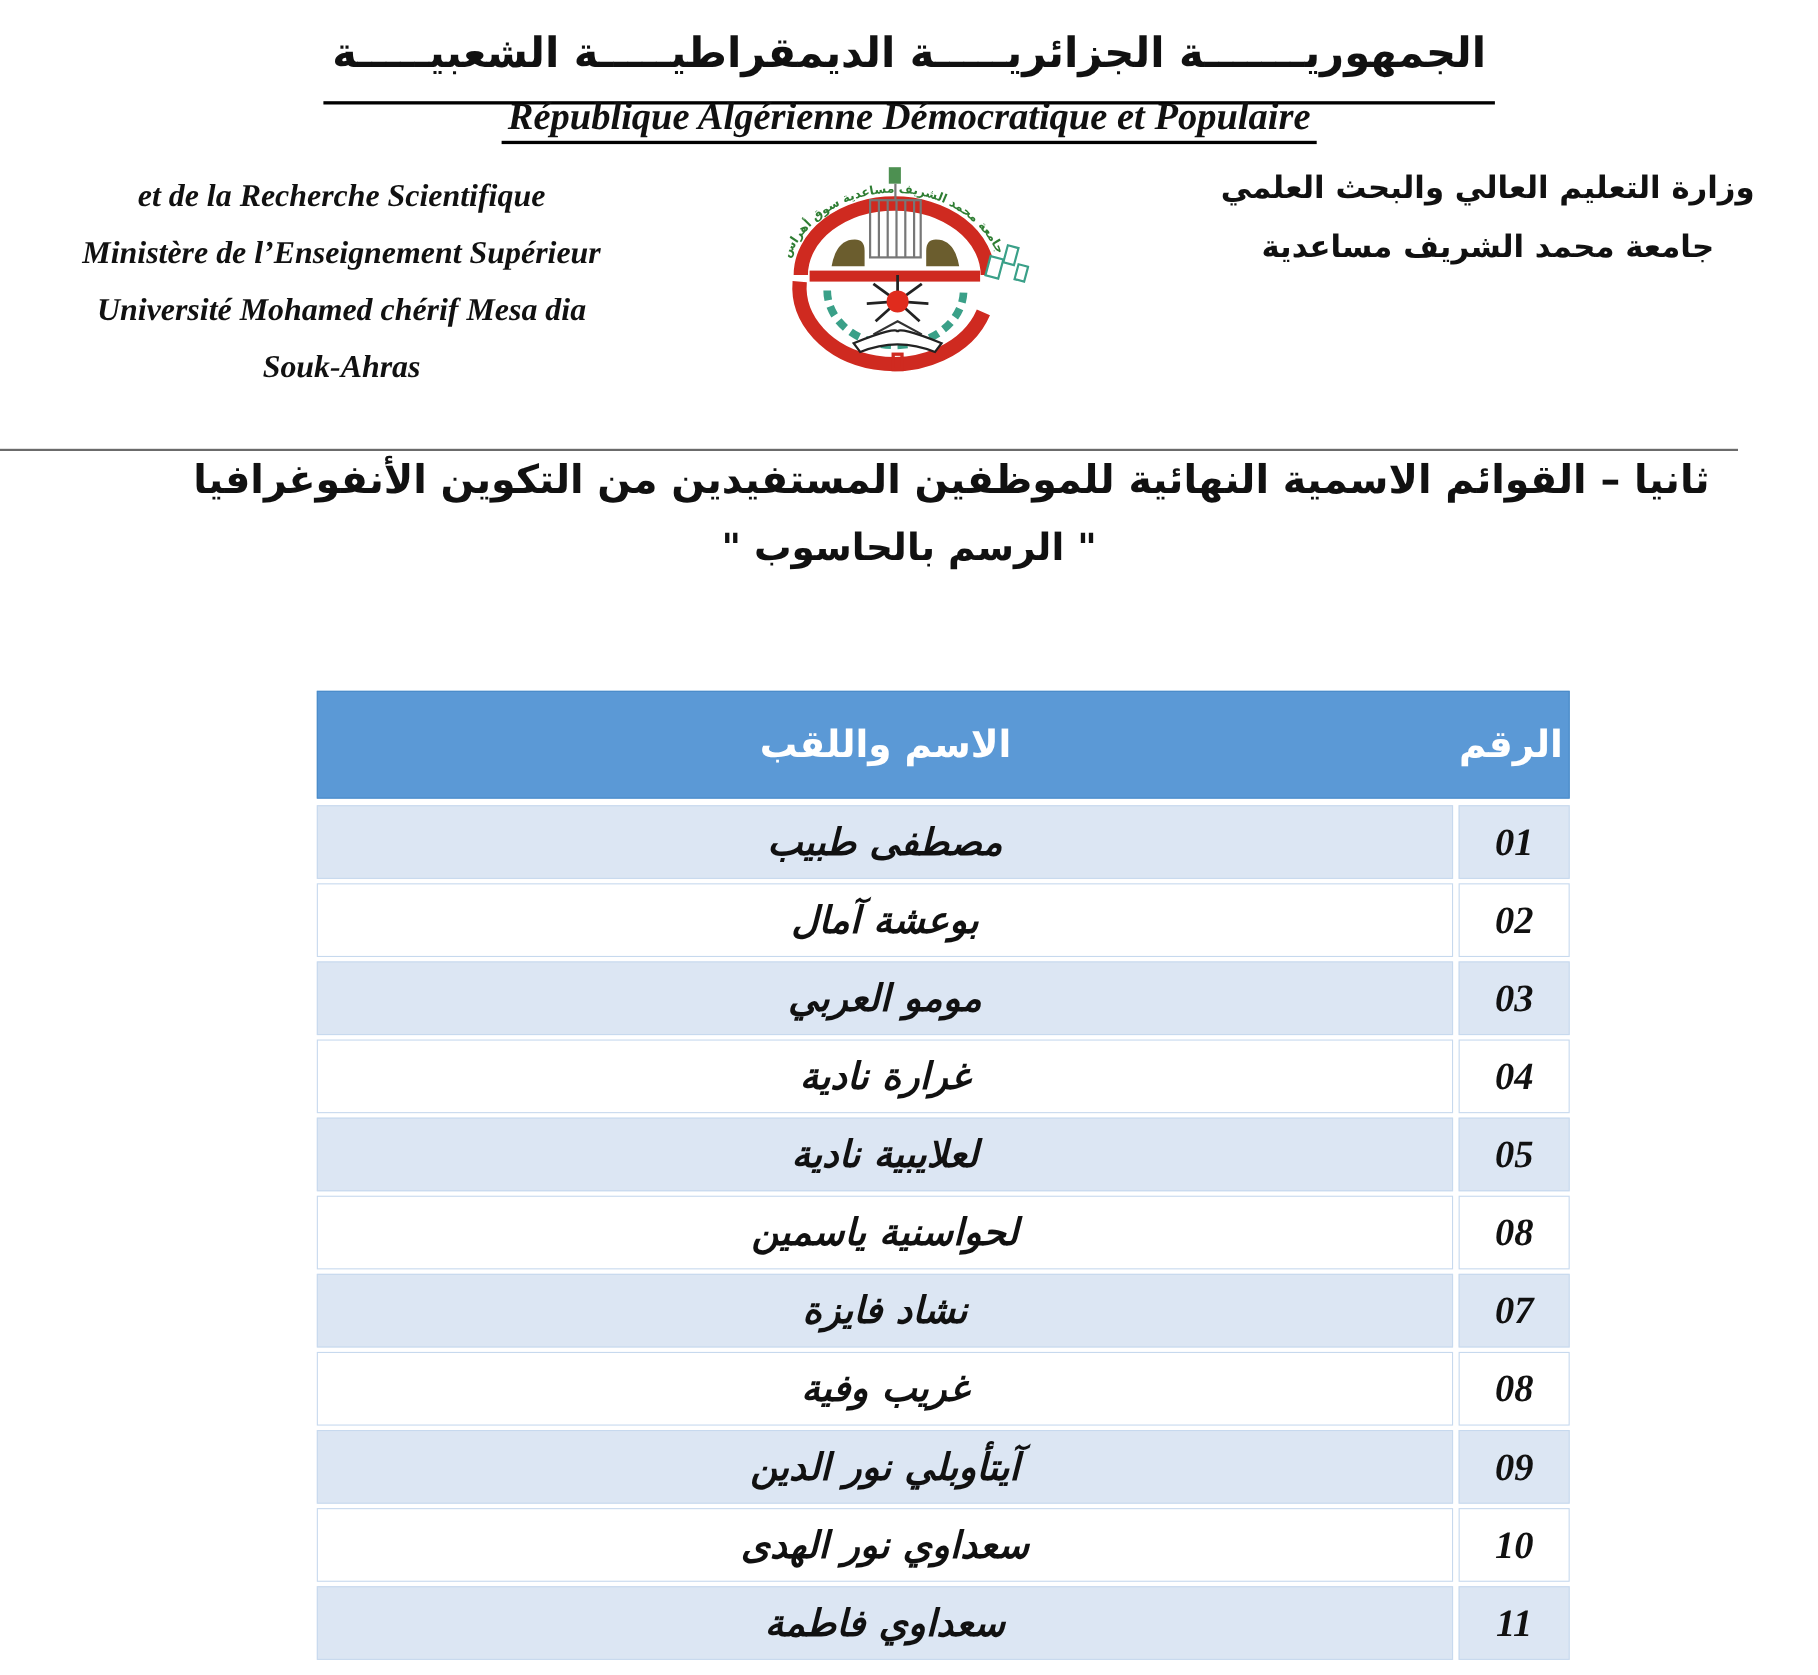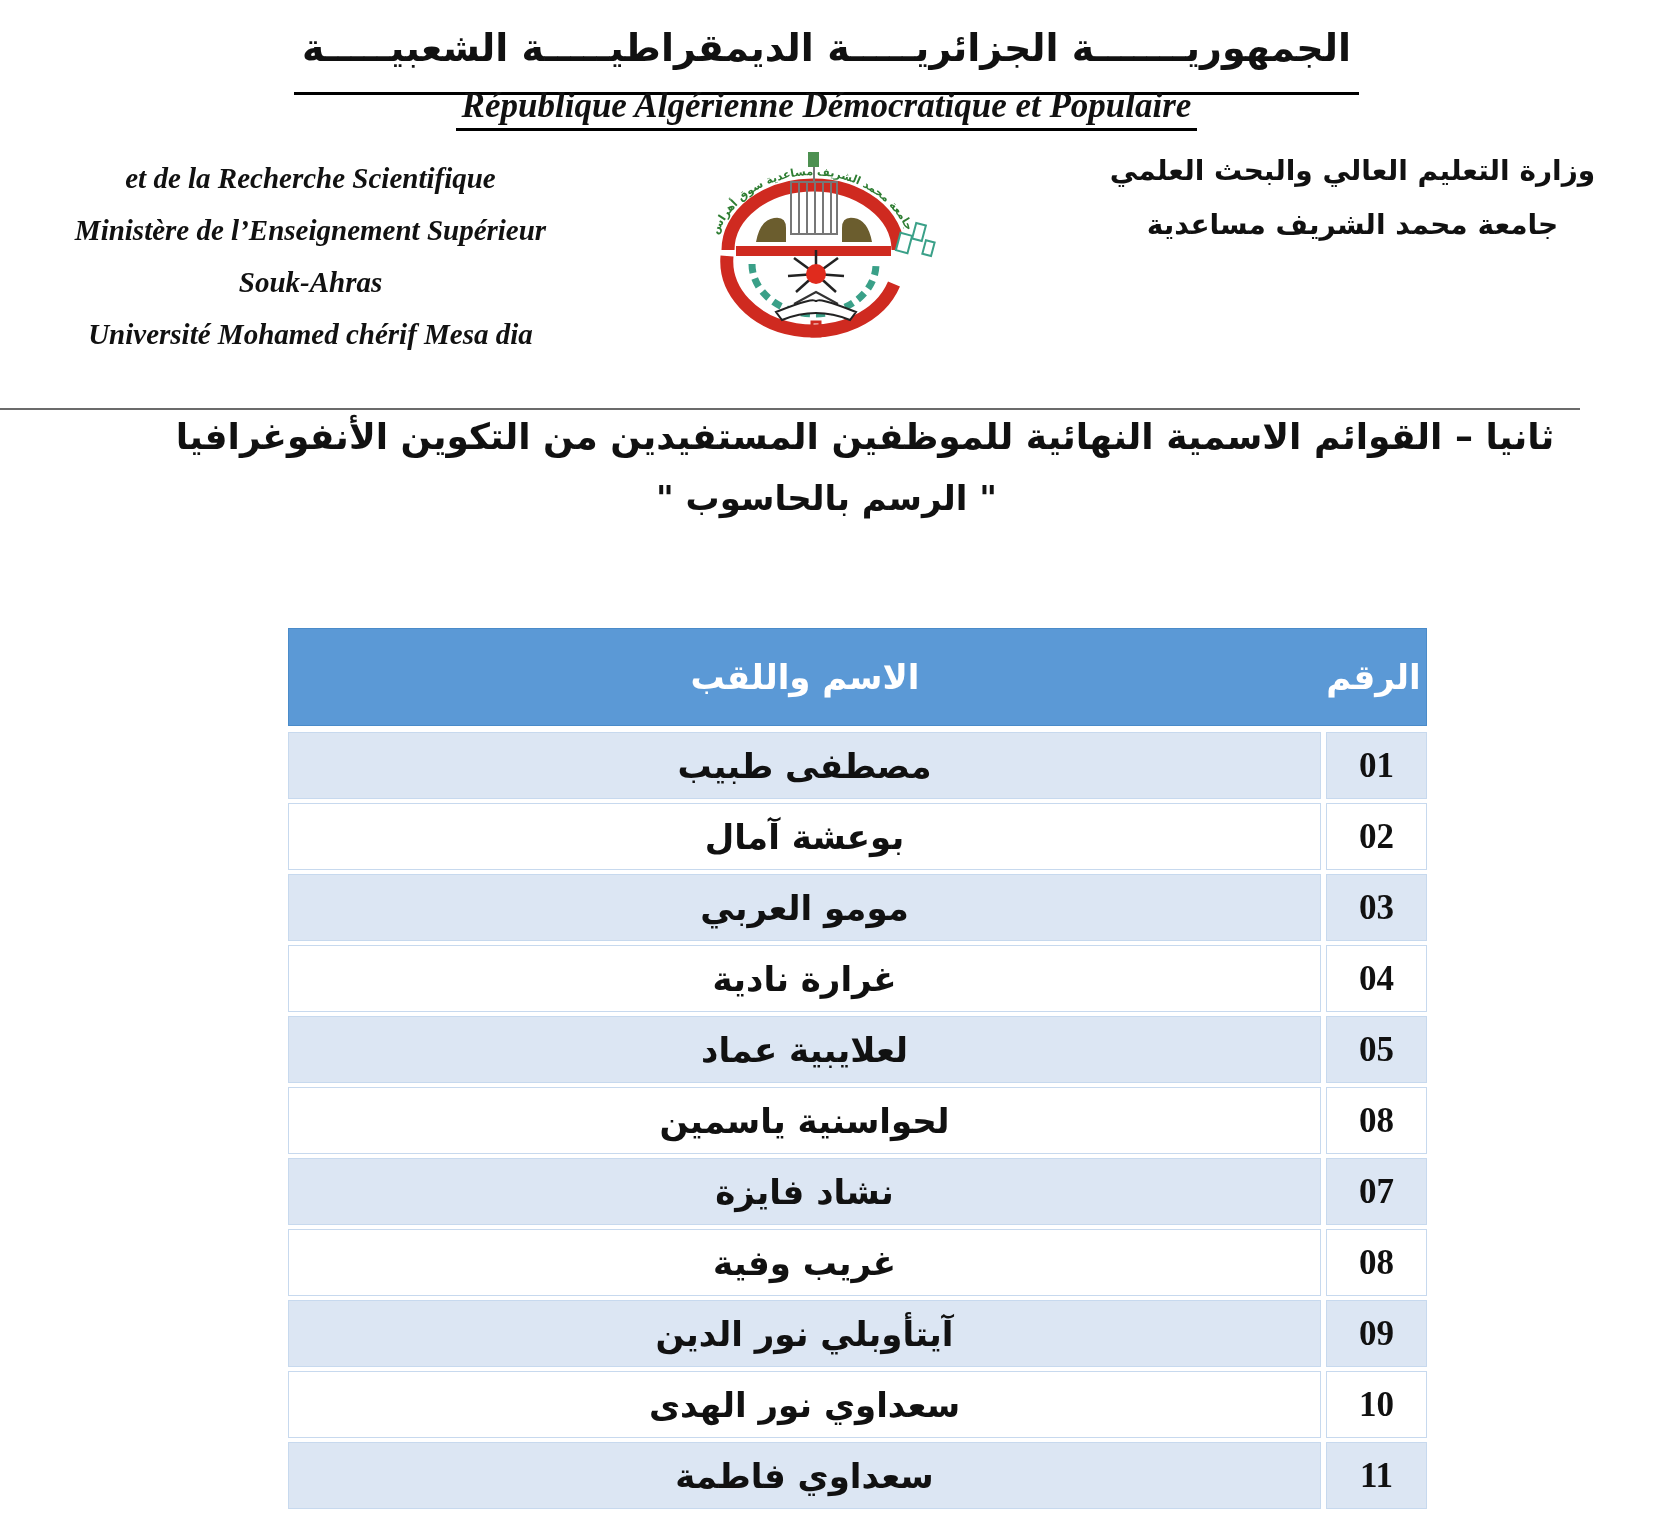--- a/index.html
+++ b/index.html
@@ -38,43 +38,43 @@
 
   
   .roster{left:288px;top:628px;width:1139px;}
   .thead{height:96px;background:var(--header-blue);display:flex;direction:rtl;
     color:#fff;font-weight:bold;font-size:34px;margin-bottom:6px;
     border:1px solid #4a8bc9;}
   .th-num{width:105px;display:flex;align-items:center;justify-content:center;}
   .th-name{flex:1;display:flex;align-items:center;justify-content:center;}
   .row{display:flex;direction:rtl;height:67px;margin-bottom:4px;column-gap:5px;}
   .cell{border:1px solid var(--cell-border);background:#fff;
-    display:flex;align-items:center;justify-content:center;}
+    display:flex;align-items:center;justify-content:center;font-style:italic;}
   .cell-num{width:99px;font-family:"Liberation Serif",serif;font-weight:bold;font-size:35px;}
   .cell-name{flex:1;font-weight:bold;font-size:34px;direction:rtl;}
   .row.alt .cell{background:var(--alt-row);}
 
   
   .logo{left:698px;top:146px;width:238px;height:202px;}
 </style>
 </head>
 <body style="--header-blue: #5b99d6; --alt-row: #dce6f3; --ring-red: #cf2a20;">
 
 <div class="abs ar-title">
   <span>الجمهوريـــــــة الجزائريـــــة الديمقراطيـــــة الشعبيـــــة</span>
 </div>
 <div class="abs fr-title">
   <span>République Algérienne Démocratique et Populaire</span>
 </div>
 
 <div class="abs left-block">
   <div>et de la Recherche Scientifique</div>
   <div>Ministère de l’Enseignement Supérieur</div>
+  <div>Université Mohamed chérif Mesa dia</div>
   <div>Souk-Ahras</div>
-  <div>Université Mohamed chérif Mesa dia</div>
 </div>
 
 <div class="abs right-block">
   <div>وزارة التعليم العالي والبحث العلمي</div>
   <div>جامعة محمد الشريف مساعدية</div>
 </div>
 
 <div class="abs logo">
   <svg width="238" height="202" viewBox="0 0 238 202">
     <defs>
@@ -156,21 +156,21 @@
     <div class="cell cell-name">مومو العربي</div>
   </div>
 
   <div class="row">
     <div class="cell cell-num">04</div>
     <div class="cell cell-name">غرارة نادية</div>
   </div>
 
   <div class="row alt">
     <div class="cell cell-num">05</div>
-    <div class="cell cell-name">لعلايبية عماد</div>
+    <div class="cell cell-name">لعلايبية نادية</div>
   </div>
 
   <div class="row">
     <div class="cell cell-num">08</div>
     <div class="cell cell-name">لحواسنية ياسمين</div>
   </div>
 
   <div class="row alt">
     <div class="cell cell-num">07</div>
     <div class="cell cell-name">نشاد فايزة</div>

